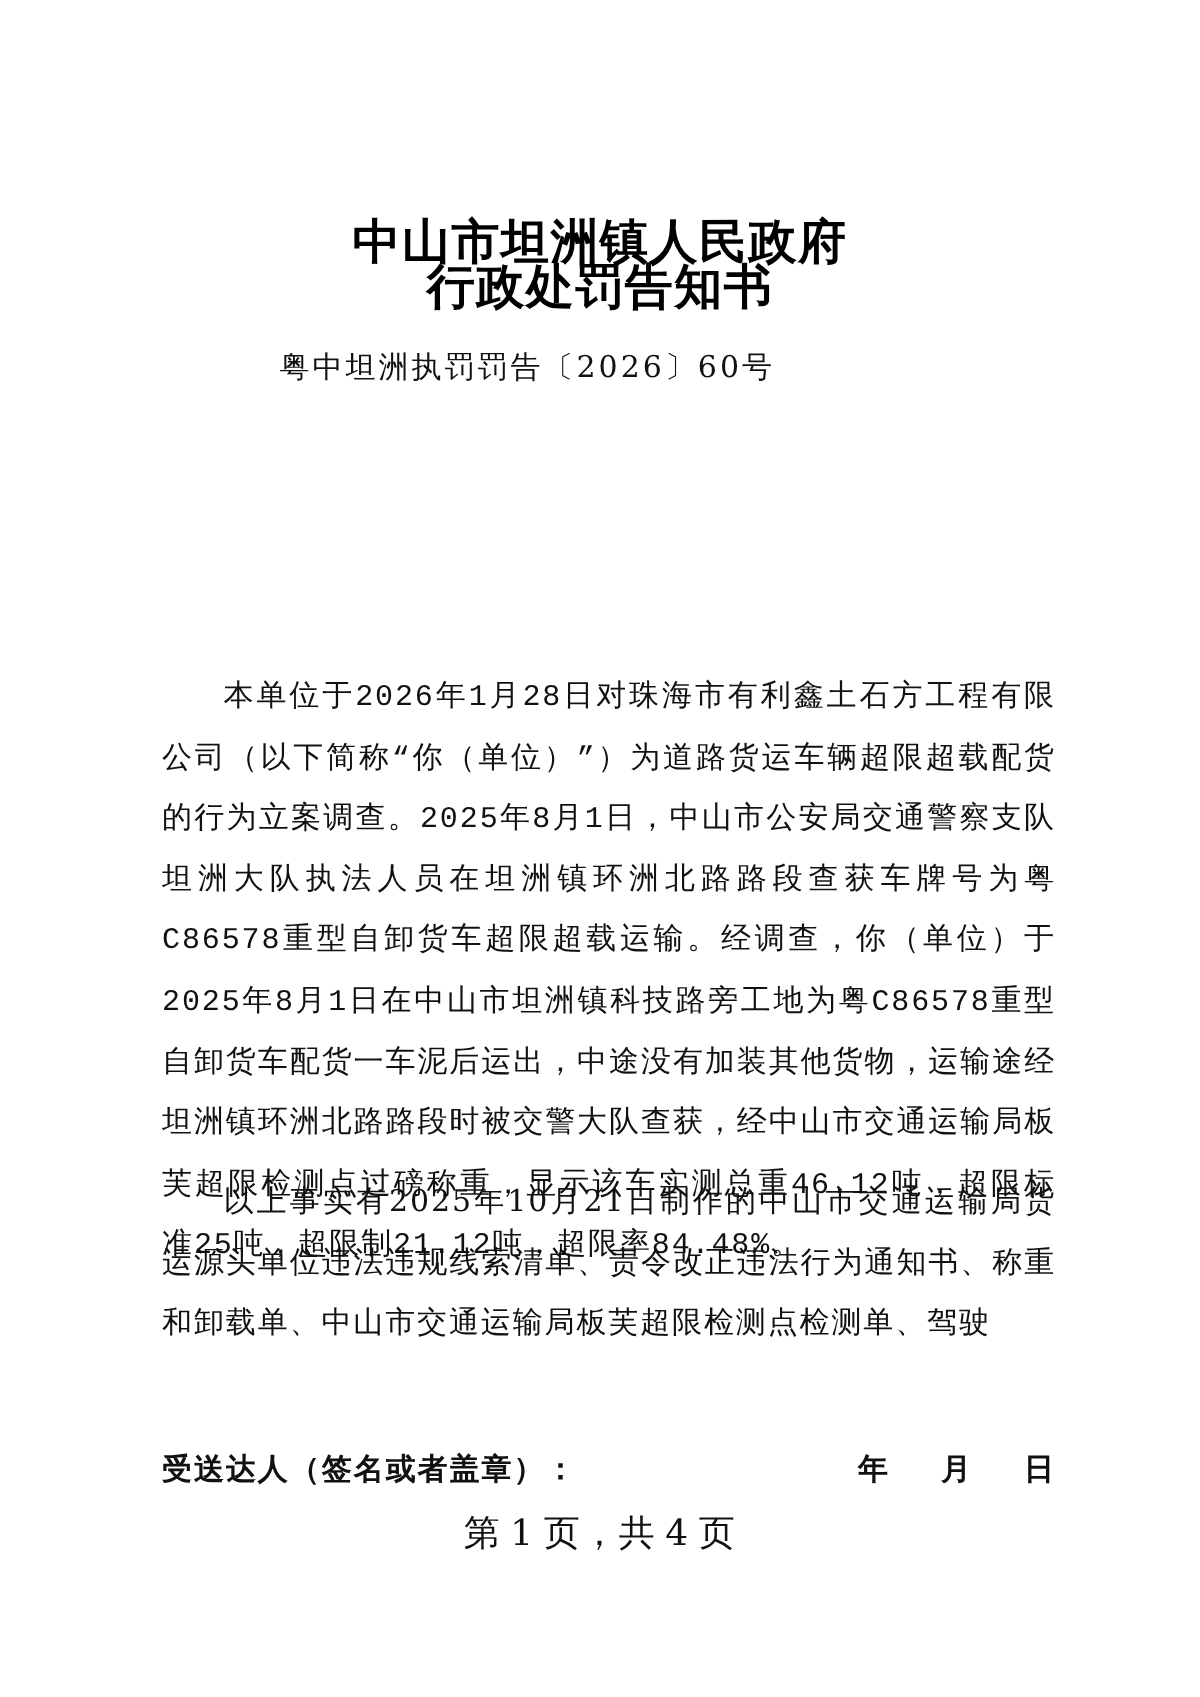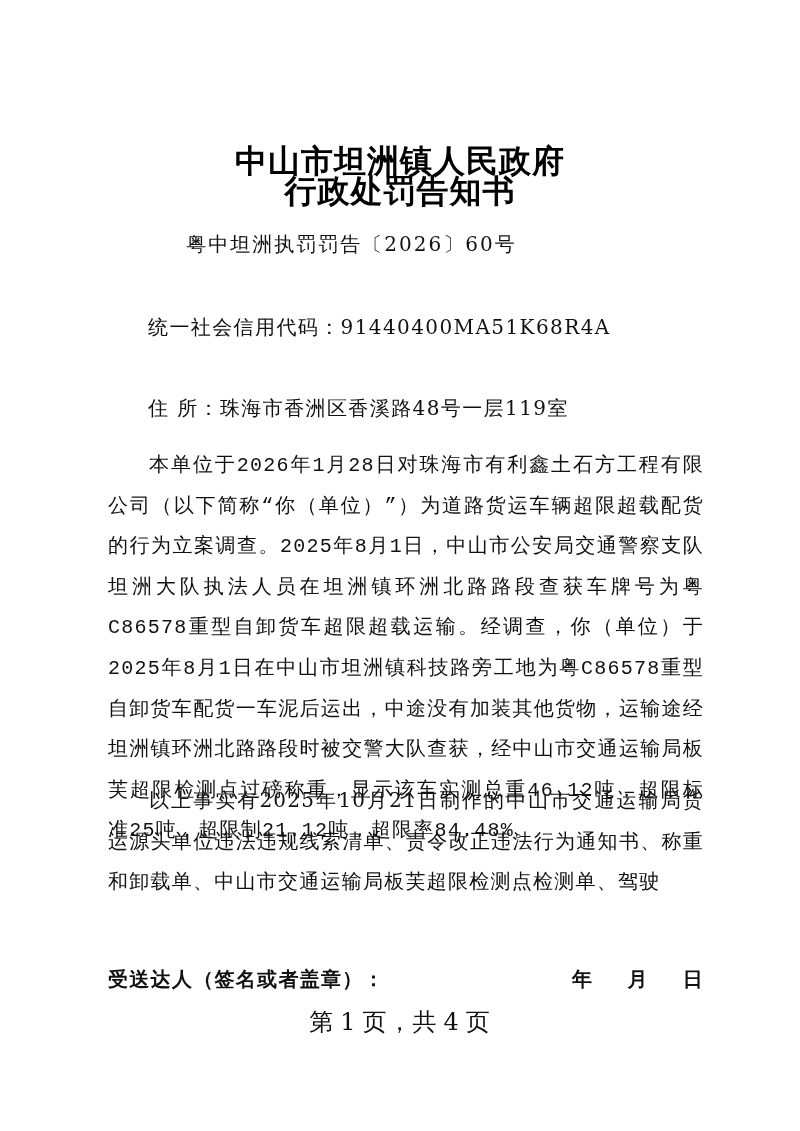--- a/index.html
+++ b/index.html
@@ -99,26 +99,20 @@
   </style>
 </head>
 <body>
 
 <div class="page">
 
   <div class="title l1">中山市坦洲镇人民政府</div>
   <div class="title l2">行政处罚告知书</div>
   <div class="docno">粤中坦洲执罚罚告〔2026〕60号</div>
 
-  <div class="field" style="top:312px;">
-    <span class="label">统一社会信用代码：</span><span class="value">91440400MA51K68R4A</span>
-  </div>
-  <div class="field" style="top:393px;">
-    <span class="label">住 所：</span><span class="value">珠海市香洲区香溪路48号一层119室</span>
-  </div>
 
   <div class="body-text p1">本单位于2026年1月28日对珠海市有利鑫土石方工程有限公司（以下简称“你（单位）”）为道路货运车辆超限超载配货的行为立案调查。2025年8月1日，中山市公安局交通警察支队坦洲大队执法人员在坦洲镇环洲北路路段查获车牌号为粤C86578重型自卸货车超限超载运输。经调查，你（单位）于2025年8月1日在中山市坦洲镇科技路旁工地为粤C86578重型自卸货车配货一车泥后运出，中途没有加装其他货物，运输途经坦洲镇环洲北路路段时被交警大队查获，经中山市交通运输局板芙超限检测点过磅称重，显示该车实测总重46.12吨，超限标准25吨，超限制21.12吨，超限率84.48%。</div>
   <div class="body-text p2">以上事实有2025年10月21日制作的中山市交通运输局货运源头单位违法违规线索清单、责令改正违法行为通知书、称重和卸载单、中山市交通运输局板芙超限检测点检测单、驾驶</div>
 
   <div class="sign">
     <span>受送达人（签名或者盖章）：</span>
     <span class="date">
       <span class="y">年</span><span class="m">月</span><span class="d">日</span>
     </span>
   </div>

